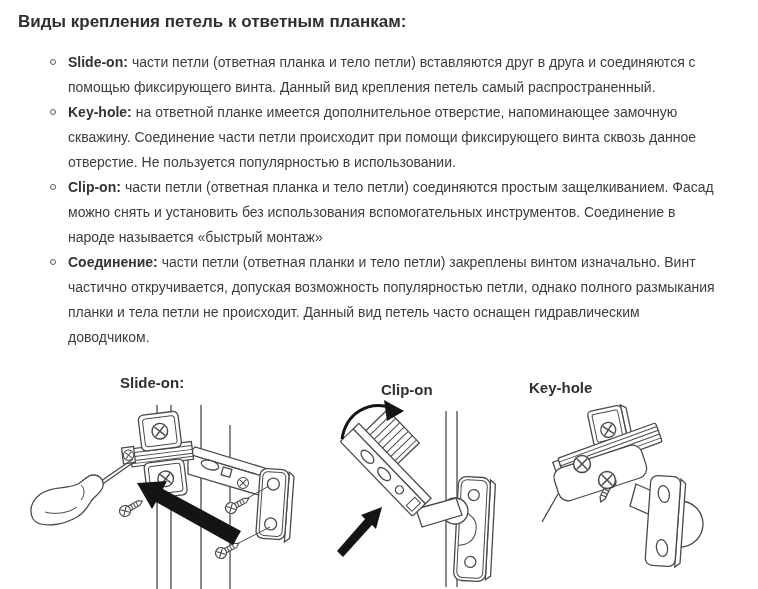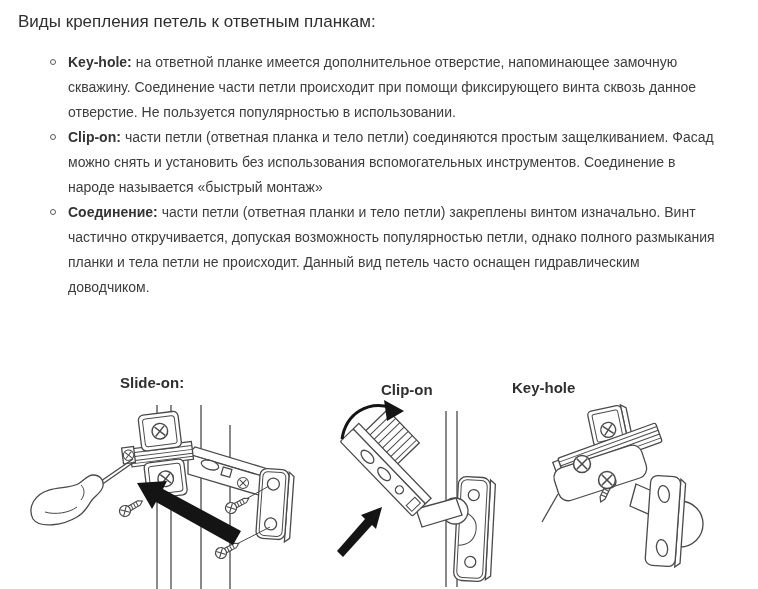--- a/index.html
+++ b/index.html
@@ -3,58 +3,62 @@
 <meta charset="utf-8">
 <style>
   * { margin:0; padding:0; box-sizing:border-box; }
   html,body { background:#fff; }
   body {
     width:758px; height:589px; position:relative; overflow:hidden;
     font-family:"Liberation Sans", sans-serif; color:#3d3d3d;
   }
   .page-title {
     position:absolute; left:18px; top:12px;
-    font-size:17px; font-weight:normal; color:#2f2f2f;
+    font-size:17px; font-weight:bold; color:#2f2f2f;
   }
   .hinge-list {
     position:absolute; left:48px; top:50px; width:676px;
     list-style:none;
   }
   .hinge-list li {
     position:relative; padding-left:20px;
     font-size:14px; line-height:25px; color:#3d3d3d;
   }
   .bullet {
     position:absolute; left:2px; top:9px; width:6px; height:6px;
     border:1.5px solid #5a5a5a; border-radius:50%; display:block;
   }
   .term { font-weight:bold; color:#333; margin-right:4px; }
   .fig-label {
     position:absolute; font-size:15px; font-weight:bold; color:#2f2f2f;
   }
   #lbl-slide { left:120px; top:374px; }
   #lbl-clip  { left:343px; top:381px;margin-left:38px; }
-  #lbl-key   { left:512px; top:379px; }
+  #lbl-key   { left:529px; top:379px; }
   .fig { position:absolute; }
   #fig-slide { left:25px;  top:397px; width:285px; height:192px; }
   #fig-clip  { left:330px; top:399px; width:178px; height:190px; }
   #fig-key   { left:540px; top:400px; width:190px; height:189px; }
   svg .ln { stroke:#4a4a4a; stroke-width:1.3; fill:none; }
   svg .wh { stroke:#4a4a4a; stroke-width:1.3; fill:#ffffff; }
   svg .thin { stroke:#4a4a4a; stroke-width:1; fill:none; }
   svg .blk { fill:#141414; stroke:none; }
 </style>
 </head>
 <body>
 
 <div>
 
   <h1 class="page-title">Виды крепления петель к ответным планкам:</h1>
 
   <ul class="hinge-list">
+    <li>
+      <span class="bullet"></span>
+      <span class="term">Slide-on:</span><span>части петли (ответная планка и тело петли) вставляются друг в друга и соединяются с помощью фиксирующего винта. Данный вид крепления петель самый распространенный.</span>
+    </li>
     <li>
       <span class="bullet"></span>
       <span class="term">Key-hole:</span><span>на ответной планке имеется дополнительное отверстие, напоминающее замочную скважину. Соединение части петли происходит при помощи фиксирующего винта сквозь данное отверстие. Не пользуется популярностью в использовании.</span>
     </li>
     <li>
       <span class="bullet"></span>
       <span class="term">Clip-on:</span><span>части петли (ответная планка и тело петли) соединяются простым защелкиванием. Фасад можно снять и установить без использования вспомогательных инструментов. Соединение в народе называется «быстрый монтаж»</span>
     </li>
     <li>
       <span class="bullet"></span>

